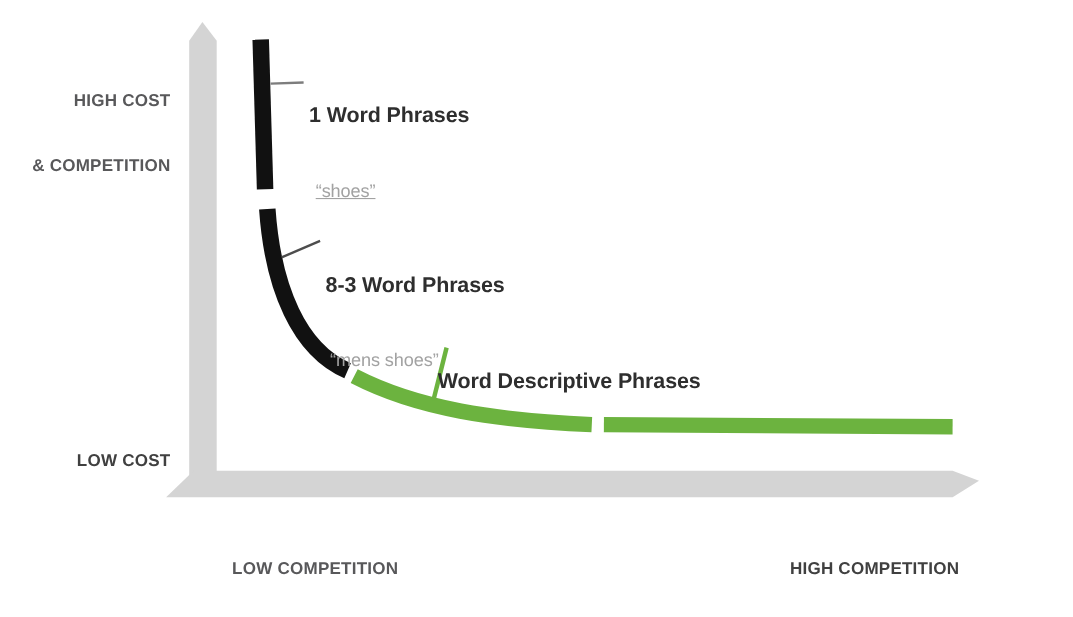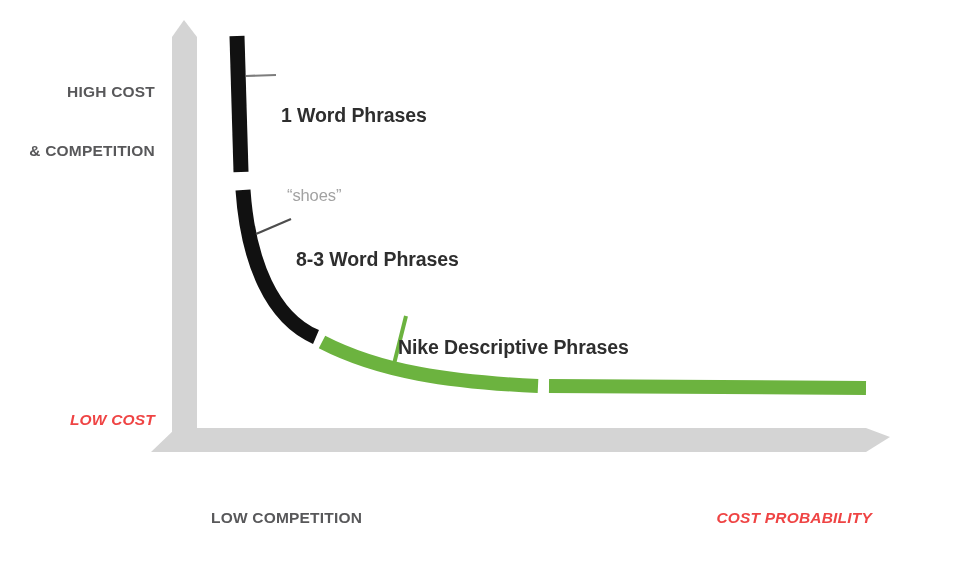--- a/index.html
+++ b/index.html
@@ -31,21 +31,21 @@
     line-height: 1.28;
   }
 
   
   .axis-label {
     font-size: 15.5px;
     font-weight: 600;
     letter-spacing: 0.2px;
   }
   .axis-label.dark { color: #58585a; }
-  .axis-label.green { color: #ef4444; font-style: italic; }
+  .axis-label.green { color: #404040; }
   .axis-label.right-align { text-align: right; }
 
   
   .callout-title {
     font-size: 19.5px;
     font-weight: 700;
     color: #2e2e2e;
     letter-spacing: -0.1px;
   }
   .callout-example {
@@ -89,30 +89,31 @@
   <div class="label axis-label green right-align" style="left:0px; top:370px; width:155px;">
     <div>LOW COST</div>
   </div>
 
   <div class="label axis-label dark" style="left:211px; top:468px;">
     <div>LOW COMPETITION</div>
     
   </div>
 
   <div class="label axis-label green right-align" style="left:660px; top:468px; width:212px;">
-    <div>COST PROBABILITY</div>
+    <div>HIGH COMPETITION</div>
     
   </div>
 
-  <div class="label" style="left:281px; top:62px;">
+  <div class="label" style="left:281px; top:52px;">
     <div class="callout-title">1 Word Phrases</div>
-    <div class="callout-example" style="margin-left:6px; margin-top:16px;">“shoes”</div>
+    <div class="callout-example" style="margin-left:6px; margin-top:5px;text-decoration:underline;">“shoes”</div>
   </div>
 
   <div class="label" style="left:296px; top:206px;">
     <div class="callout-title">8-3 Word Phrases</div>
+    <div class="callout-example" style="margin-left:4px; margin-top:5px;">“mens shoes”</div>
   </div>
 
   <div class="label" style="left:398px; top:294px;">
-    <div class="callout-title">Nike Descriptive Phrases</div>
+    <div class="callout-title">Word Descriptive Phrases</div>
   </div>
 
 </div>
 
 </body></html>

